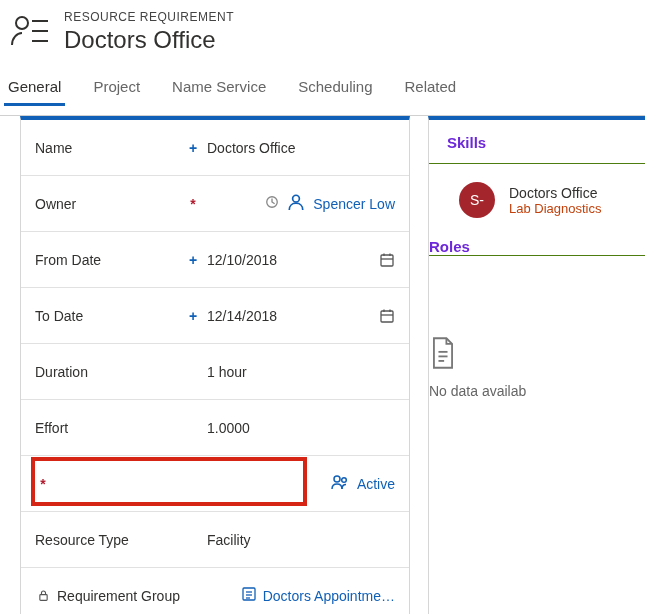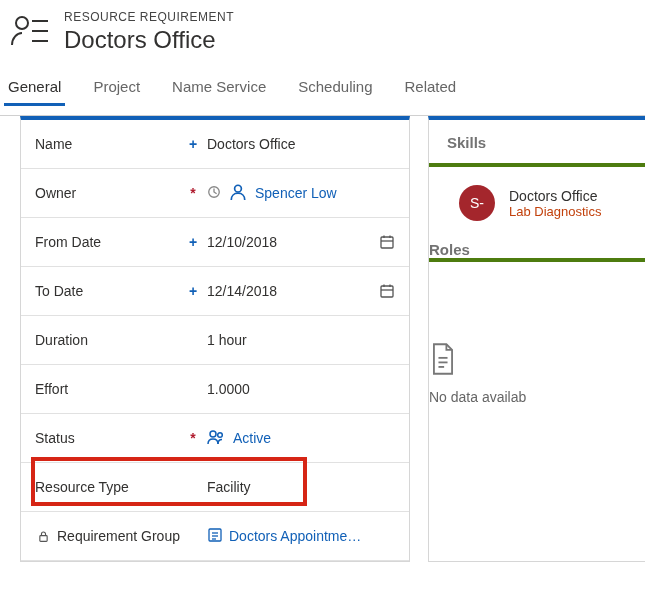--- a/index.html
+++ b/index.html
@@ -75,21 +75,21 @@
   .card.right {
     flex: 1;
     border-right: none;
     min-height: 372px;
   }
   
   .field-row {
     display: flex;
     align-items: center;
     border-bottom: 1px solid #e1e1e1;
-    height: 49px;
+    height: 56px;
     padding: 0 14px;
     position: relative;
   }
   .field-row:last-child { border-bottom: 1px solid #e1e1e1; }
   .field-label {
     flex: 0 0 150px;
     font-size: 14px;
     color: #323130;
     display: flex;
     align-items: center;
@@ -105,44 +105,44 @@
   .indicator.required { color: #b01b2e; }
   .field-value {
     flex: 1;
     font-size: 14px;
     color: #323130;
     display: flex;
     align-items: center;
     gap: 6px;
     padding-left: 6px;
   }
-  .field-value.link { color: #1160b7; cursor: pointer; }
+  .field-value.link { color: #1160b7; cursor: pointer; justify-content: flex-end; }
   .field-row .tail-icon {
     margin-left: auto;
     color: #666;
   }
   .small-icon { width: 16px; height: 16px; display: inline-flex; align-items: center; justify-content: center; }
   .small-icon svg { width: 16px; height: 16px; }
   .lock-label svg { width: 13px; height: 13px; }
   .highlight-box {
     position: absolute;
     border: 4px solid #d62515;
     left: 10px;
     width: 276px;
     top: 337px;
     height: 49px;
     pointer-events: none;
   }
   
   .section-title {
     font-size: 15px;
     font-weight: 600;
-    color: #737373;
+    color: #6d28d9;
     padding: 14px 18px 12px 18px;
-    border-bottom: 4px solid #4d7c0f;
+    border-bottom: 1px solid #4d7c0f;
   }
   .skill-item {
     display: flex;
     align-items: center;
     gap: 14px;
     padding: 18px 18px 20px 30px;
   }
   .avatar {
     width: 36px; height: 36px;
     border-radius: 50%;
@@ -262,21 +262,20 @@
       <span class="field-value">1 hour</span>
     </div>
 
     <div class="field-row">
       <span class="field-label">Effort</span>
       <span class="indicator"></span>
       <span class="field-value">1.0000</span>
     </div>
 
     <div class="field-row">
-      <span class="field-label">Status</span>
       <span class="indicator required">*</span>
       <span class="field-value link">
         <span class="pre-icon people">
           <svg viewBox="0 0 18 18" fill="none" stroke="#1160b7" stroke-width="1.5">
               <circle cx="6" cy="6" r="3"></circle>
               <circle cx="13" cy="7" r="2.3"></circle>
               <path d="M1 16c0-3 2-5 5-5s5 2 5 5"></path>
               <path d="M11 16c0-2.5 1.5-4.5 4-4.5"></path>
             </svg>
         </span>

